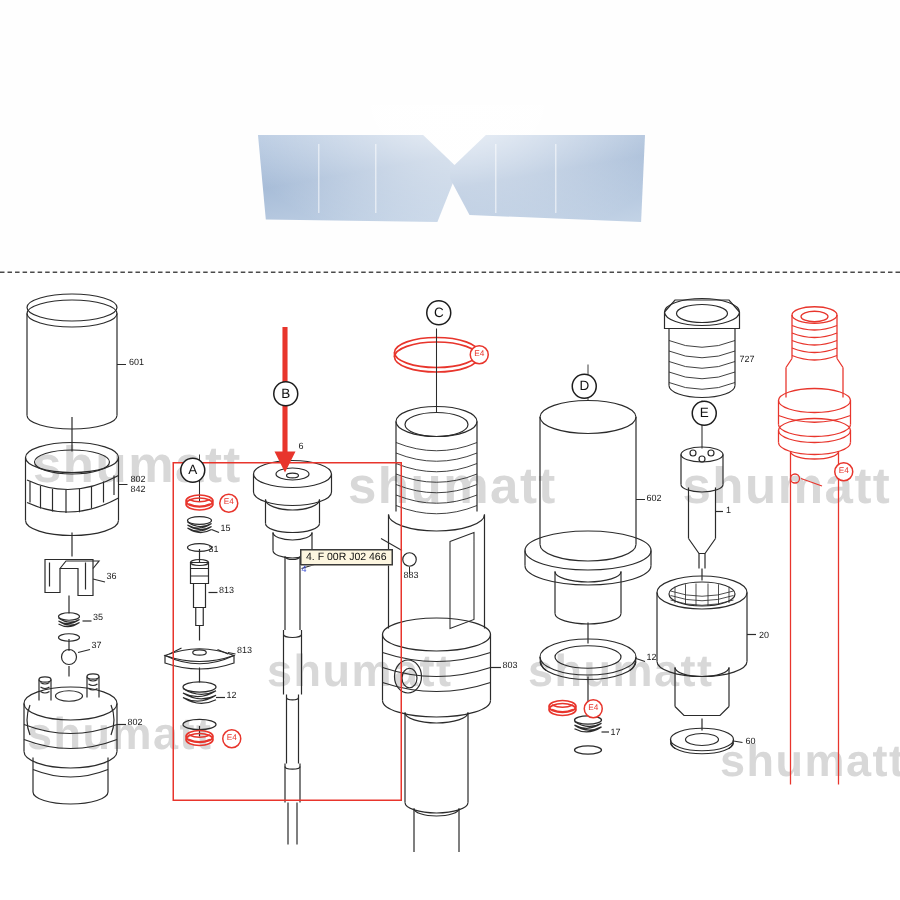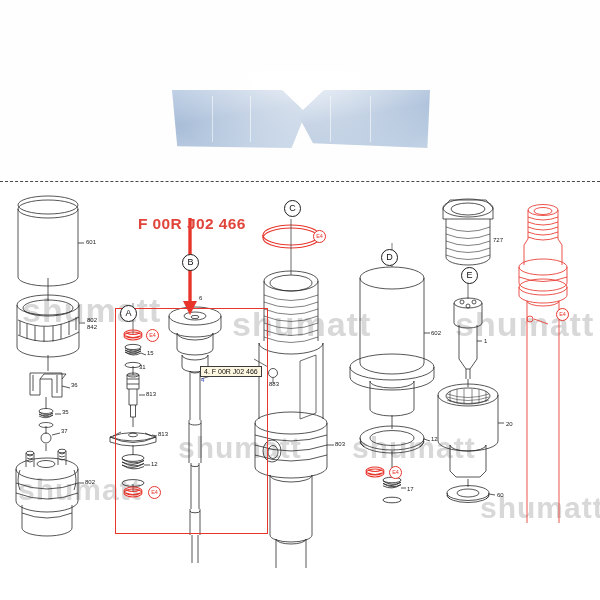--- a/index.html
+++ b/index.html
@@ -405,18 +405,17 @@
     <div class="pnum" style="left:431px; top:147px;">602</div>
     <div class="pnum" style="left:431px; top:253px;">12</div>
     <div class="pnum" style="left:407px; top:303px;">17</div>
     <div class="pnum" style="left:493px; top:54px;">727</div>
     <div class="pnum" style="left:484px; top:155px;">1</div>
     <div class="pnum" style="left:506px; top:238px;">20</div>
     <div class="pnum" style="left:497px; top:309px;">60</div>
     <div class="pnum" style="left:139px; top:181px;">31</div>
   </div>
 
-  <div class="title">F 00R J02 466</div>
 
   <div class="tooltip">4.  F 00R J02 466</div>
   <div class="tooltip-idx">4</div>
 
 </div>
 
 </body></html>

